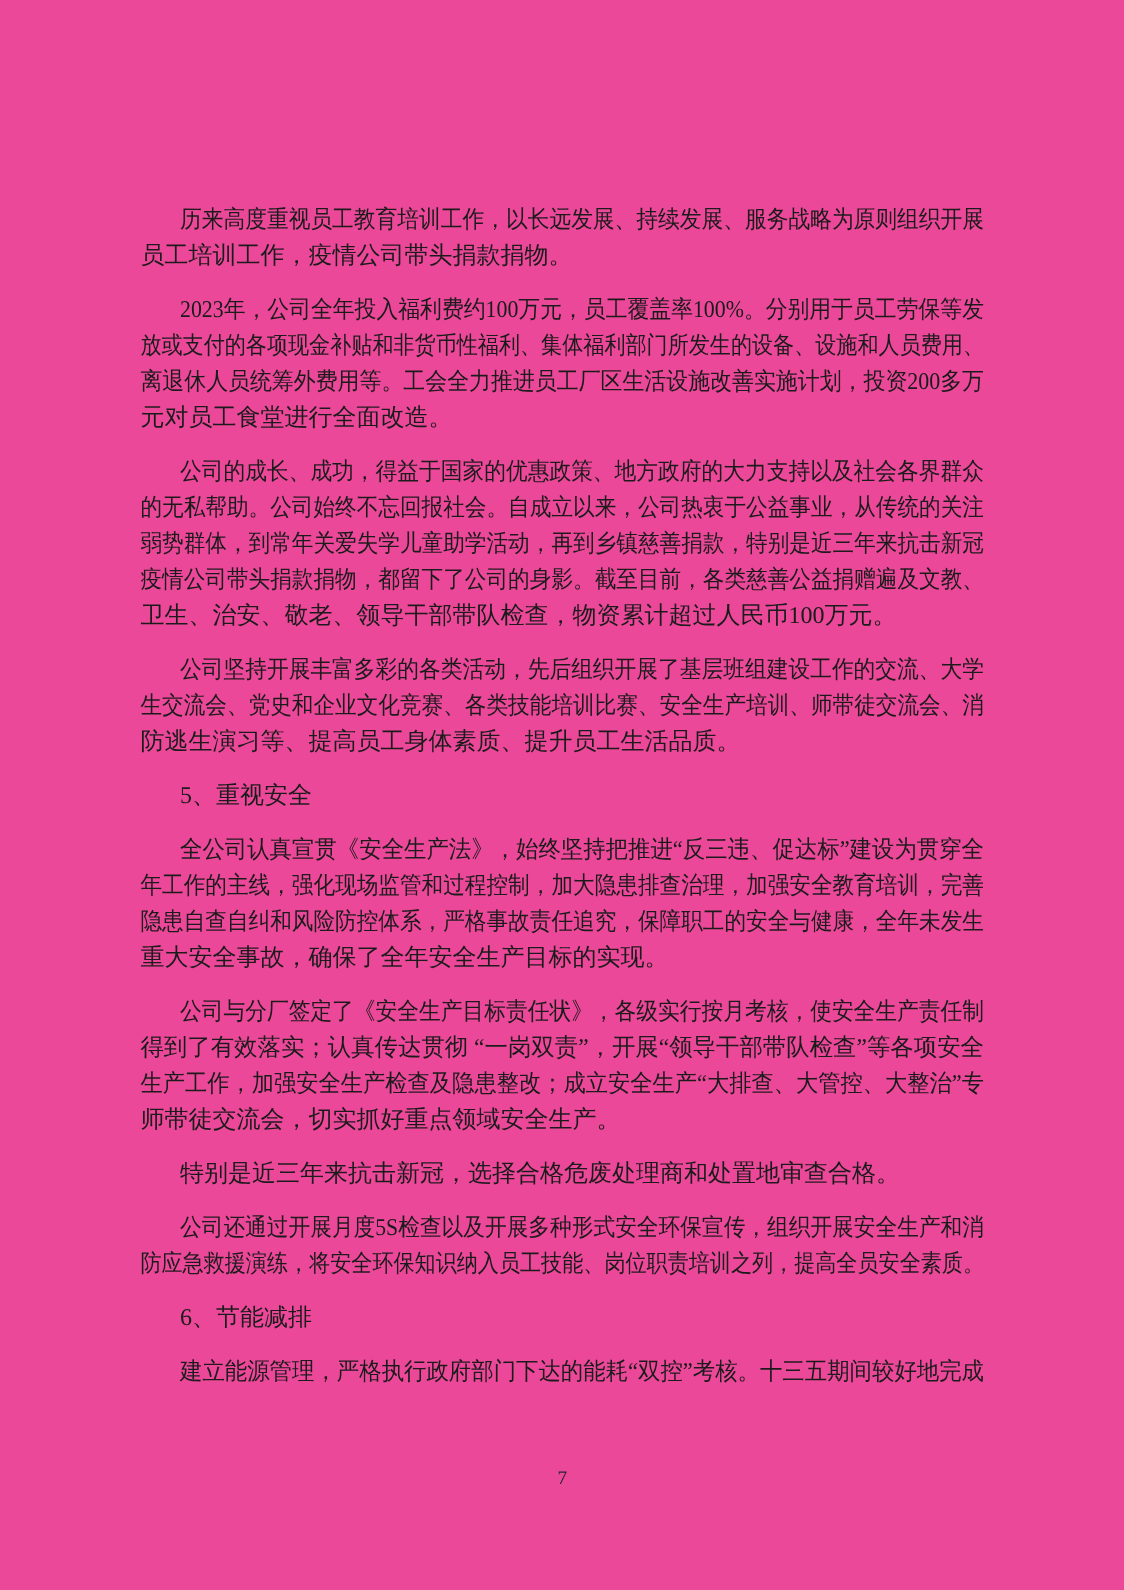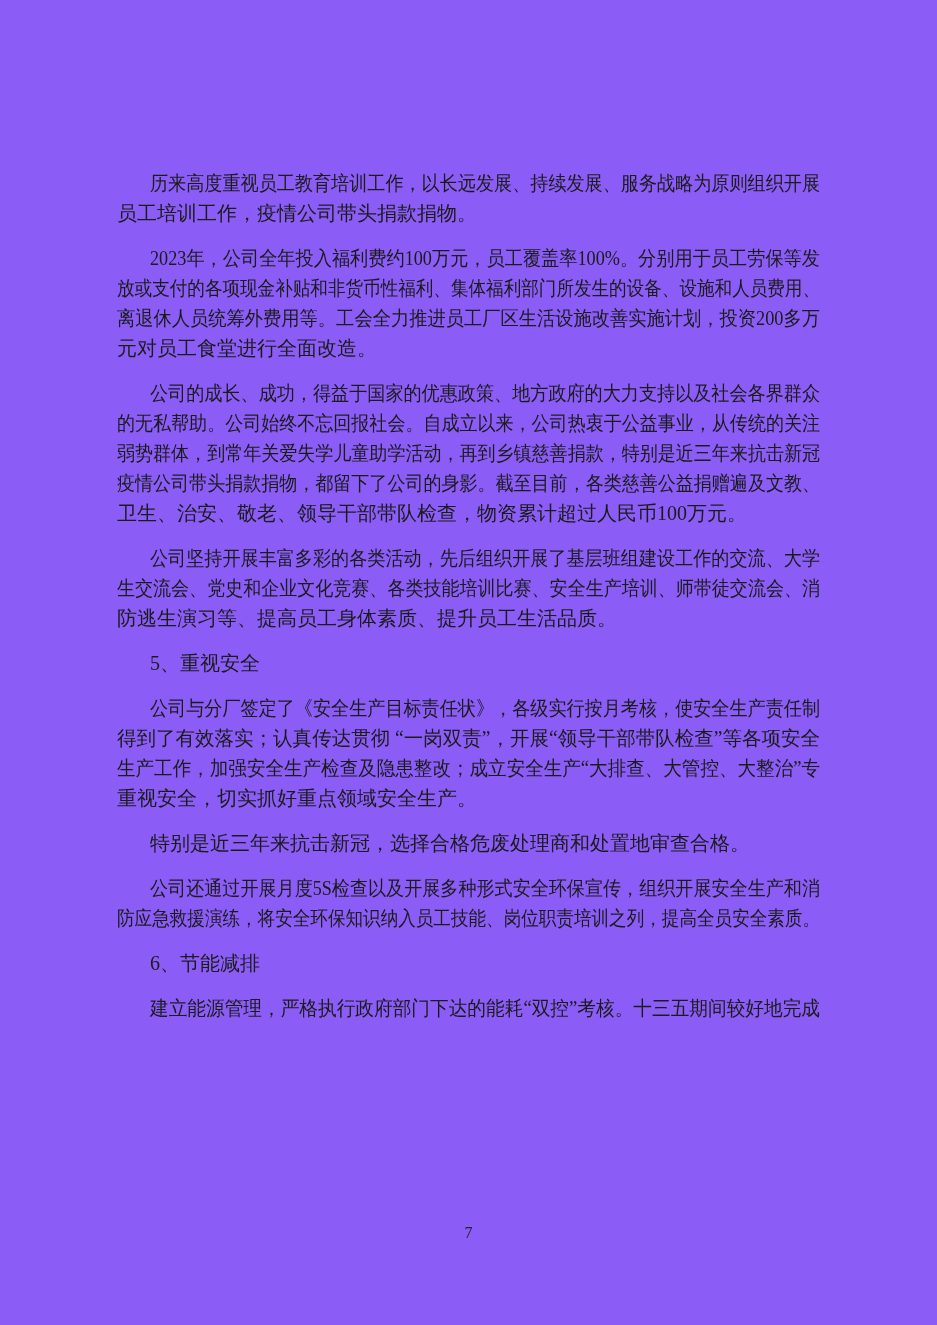--- a/index.html
+++ b/index.html
@@ -4,21 +4,21 @@
 <style>
   html, body { margin: 0; padding: 0; }
   body {
     width: 937px; height: 1325px;
     background: #ffffff;
     font-family: "Liberation Serif", "DejaVu Serif", serif;
   }
   .page {
     position: relative;
     width: 937px; height: 1325px;
-    background: #8b5cf6;
+    background: #ec4899;
     overflow: hidden;
   }
   .doc-body {
     position: absolute;
     left: 117px; top: 168px;
     width: 703px;
     color: #1b1b1b;
     font-size: 20px;
     line-height: 30px;
   }
@@ -67,24 +67,30 @@
         <div class="line"><span class="line-text" style="transform: scaleX(0.901282);">疫情公司带头捐款捐物，都留下了公司的身影。截至目前，各类慈善公益捐赠遍及文教、</span></div>
         <div class="line"><span class="line-text">卫生、治安、敬老、领导干部带队检查，物资累计超过人民币100万元。</span></div>
       </div>
       <div class="block">
         <div class="line indent"><span class="line-text" style="transform: scaleX(0.905405);">公司坚持开展丰富多彩的各类活动，先后组织开展了基层班组建设工作的交流、大学</span></div>
         <div class="line"><span class="line-text" style="transform: scaleX(0.901282);">生交流会、党史和企业文化竞赛、各类技能培训比赛、安全生产培训、师带徒交流会、消</span></div>
         <div class="line"><span class="line-text">防逃生演习等、提高员工身体素质、提升员工生活品质。</span></div>
       </div>
       <div class="block heading"><span class="line-text">5、重视安全</span></div>
       <div class="block">
+        <div class="line indent"><span class="line-text" style="transform: scaleX(0.933452);">全公司认真宣贯《安全生产法》，始终坚持把推进“反三违、促达标”建设为贯穿全</span></div>
+        <div class="line"><span class="line-text" style="transform: scaleX(0.901282);">年工作的主线，强化现场监管和过程控制，加大隐患排查治理，加强安全教育培训，完善</span></div>
+        <div class="line"><span class="line-text" style="transform: scaleX(0.901282);">隐患自查自纠和风险防控体系，严格事故责任追究，保障职工的安全与健康，全年未发生</span></div>
+        <div class="line"><span class="line-text">重大安全事故，确保了全年安全生产目标的实现。</span></div>
+      </div>
+      <div class="block">
         <div class="line indent"><span class="line-text" style="transform: scaleX(0.905405);">公司与分厂签定了《安全生产目标责任状》，各级实行按月考核，使安全生产责任制</span></div>
         <div class="line"><span class="line-text" style="transform: scaleX(0.97569);">得到了有效落实；认真传达贯彻 “一岗双责”，开展“领导干部带队检查”等各项安全</span></div>
         <div class="line"><span class="line-text" style="transform: scaleX(0.927727);">生产工作，加强安全生产检查及隐患整改；成立安全生产“大排查、大管控、大整治”专</span></div>
-        <div class="line"><span class="line-text">重视安全，切实抓好重点领域安全生产。</span></div>
+        <div class="line"><span class="line-text">师带徒交流会，切实抓好重点领域安全生产。</span></div>
       </div>
       <div class="block">
         <div class="line indent"><span class="line-text">特别是近三年来抗击新冠，选择合格危废处理商和处置地审查合格。</span></div>
       </div>
       <div class="block">
         <div class="line indent"><span class="line-text" style="transform: scaleX(0.904031);">公司还通过开展月度5S检查以及开展多种形式安全环保宣传，组织开展安全生产和消</span></div>
         <div class="line"><span class="line-text" style="transform: scaleX(0.87875);">防应急救援演练，将安全环保知识纳入员工技能、岗位职责培训之列，提高全员安全素质。</span></div>
       </div>
       <div class="block heading"><span class="line-text">6、节能减排</span></div>
       <div class="block">

